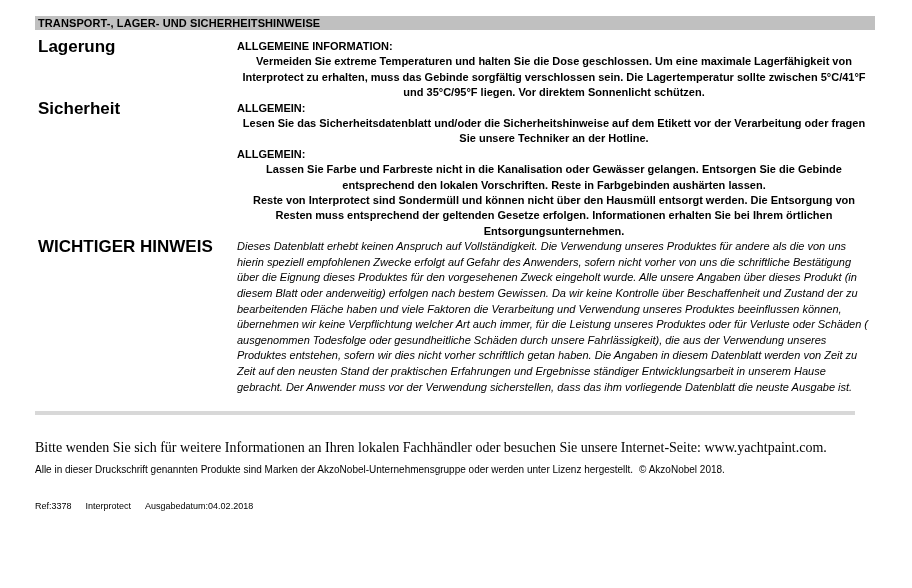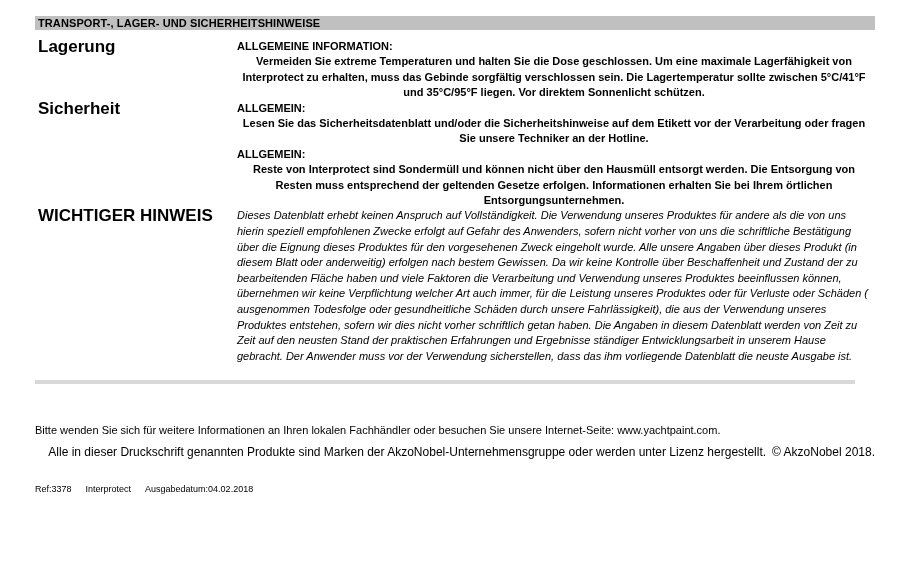--- a/index.html
+++ b/index.html
@@ -58,29 +58,29 @@
     font-style: italic;
     line-height: 15.6px;
   }
   .divider {
     height: 4px;
     background: #d8d8d8;
     margin-top: 16px;
     margin-right: 20px;
   }
   .footer-line1 {
-    margin-top: 41px;
-    font-size: 11px;
+    margin-top: 27px;
+    font-size: 14px;
     line-height: 11px;
+    font-family: Liberation Serif, serif;
   }
   .footer-line2 {
     margin-top: 11px;
-    font-size: 12px;
+    font-size: 10px;
     line-height: 11px;
-    text-align: right;
   }
   .footer-line2 .copyright { margin-left: 6px; }
   .ref-line {
     margin-top: 26px;
     font-size: 9px;
     line-height: 11px;
     display: flex;
   }
   .ref-line span { margin-right: 14px; }
   .website-link {
@@ -105,20 +105,21 @@
       <div class="para">Vermeiden Sie extreme Temperaturen und halten Sie die Dose geschlossen. Um eine maximale Lagerfähigkeit von Interprotect zu erhalten, muss das Gebinde sorgfältig verschlossen sein. Die Lagertemperatur sollte zwischen 5°C/41°F und 35°C/95°F liegen. Vor direktem Sonnenlicht schützen.</div>
     </div>
   </div>
 
   <div class="row gap-lg">
     <div class="label-col">Sicherheit</div>
     <div class="content-col">
       <div class="subhead">ALLGEMEIN:</div>
       <div class="para">Lesen Sie das Sicherheitsdatenblatt und/oder die Sicherheitshinweise auf dem Etikett vor der Verarbeitung oder fragen Sie unsere Techniker an der Hotline.</div>
       <div class="subhead">ALLGEMEIN:</div>
+      <div class="para">Lassen Sie Farbe und Farbreste nicht in die Kanalisation oder Gewässer gelangen. Entsorgen Sie die Gebinde entsprechend den lokalen Vorschriften. Reste in Farbgebinden aushärten lassen.</div>
       <div class="para">Reste von Interprotect sind Sondermüll und können nicht über den Hausmüll entsorgt werden. Die Entsorgung von Resten muss entsprechend der geltenden Gesetze erfolgen. Informationen erhalten Sie bei Ihrem örtlichen Entsorgungsunternehmen.</div>
     </div>
   </div>
 
   <div class="row gap-lg">
     <div class="label-col">WICHTIGER HINWEIS</div>
     <div class="content-col notice-text">Dieses Datenblatt erhebt keinen Anspruch auf Vollständigkeit. Die Verwendung unseres Produktes für andere als die von uns hierin speziell empfohlenen Zwecke erfolgt auf Gefahr des Anwenders, sofern nicht vorher von uns die schriftliche Bestätigung über die Eignung dieses Produktes für den vorgesehenen Zweck eingeholt wurde. Alle unsere Angaben über dieses Produkt (in diesem Blatt oder anderweitig) erfolgen nach bestem Gewissen. Da wir keine Kontrolle über Beschaffenheit und Zustand der zu bearbeitenden Fläche haben und viele Faktoren die Verarbeitung und Verwendung unseres Produktes beeinflussen können, übernehmen wir keine Verpflichtung welcher Art auch immer, für die Leistung unseres Produktes oder für Verluste oder Schäden ( ausgenommen Todesfolge oder gesundheitliche Schäden durch unsere Fahrlässigkeit), die aus der Verwendung unseres Produktes entstehen, sofern wir dies nicht vorher schriftlich getan haben. Die Angaben in diesem Datenblatt werden von Zeit zu Zeit auf den neusten Stand der praktischen Erfahrungen und Ergebnisse ständiger Entwicklungsarbeit in unserem Hause gebracht. Der Anwender muss vor der Verwendung sicherstellen, dass das ihm vorliegende Datenblatt die neuste Ausgabe ist.</div>
   </div>
 
   <div class="divider"></div>

